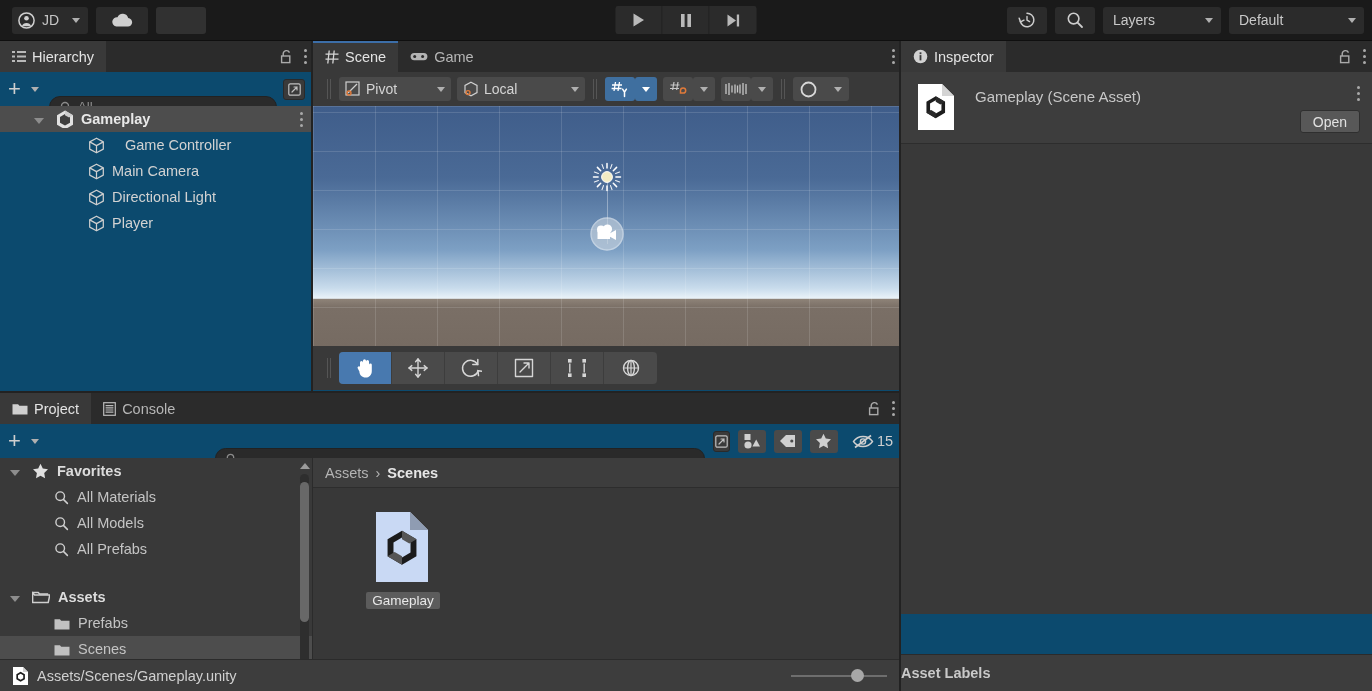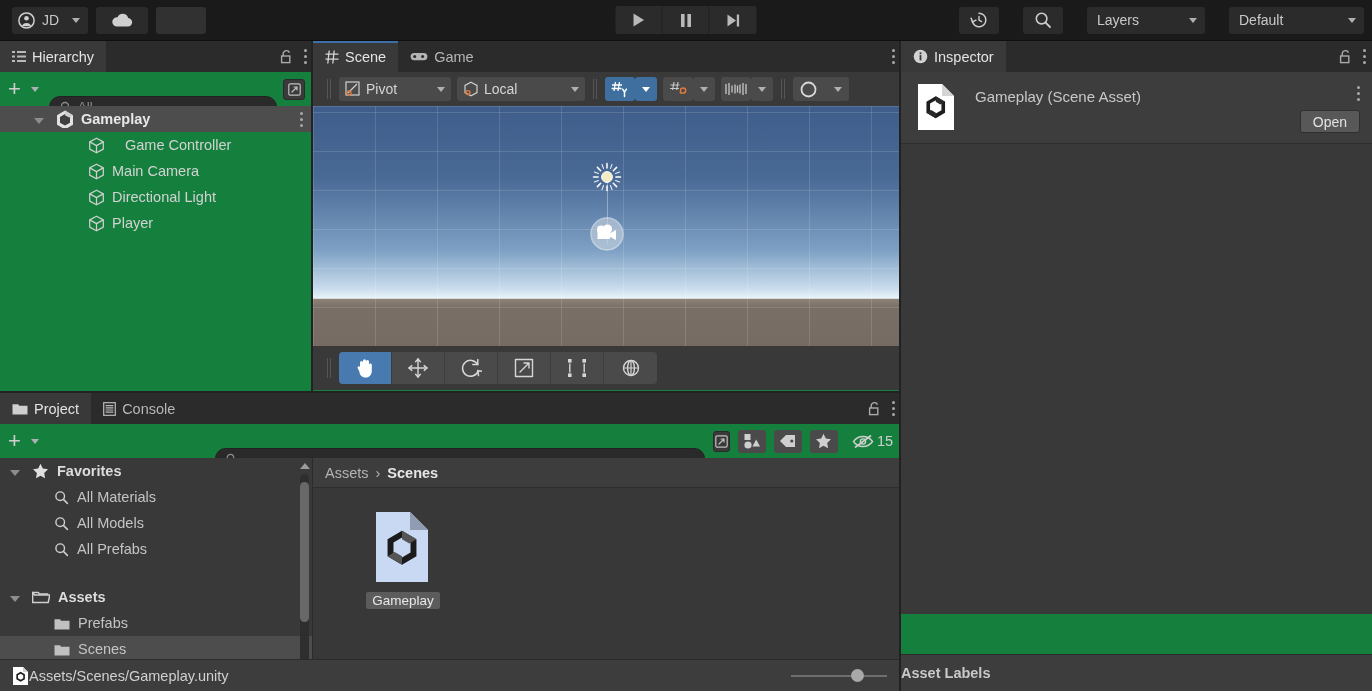--- a/index.html
+++ b/index.html
@@ -14,21 +14,21 @@
   .app { position:relative; width:1300px; height:691px; }
 
   
   .toolbar {
     position:absolute; left:0; top:0; width:1372px; height:41px;
     background:#1a1a1a; display:flex; align-items:center;
     border-bottom:1px solid #0f0f0f;
   }
   .tb-left { display:flex; align-items:center; gap:8px; padding-left:12px; }
   .tb-center { position:absolute; left:50%; transform:translateX(-50%); display:flex; }
-  .tb-right { position:absolute; right:8px; display:flex; align-items:flex-start; gap:24px;padding-left:48px; }
+  .tb-right { position:absolute; right:8px; display:flex; align-items:flex-start; gap:8px;padding-left:48px; }
 
   .tb-btn {
     height:27px; background:#2b2b2b; border:none; border-radius:3px;
     display:flex; align-items:center; justify-content:center;
     color:#c4c4c4; font-size:14px; padding:0 9px; cursor:pointer;
   }
   .acct { gap:7px; padding:0 8px 0 6px; }
   .acct .nm { font-size:14px; color:#c6c6c6; }
   .cloud-btn { width:52px; }
   .blank-btn { width:50px; background:#313131; }
@@ -48,21 +48,21 @@
   }
   .layers-btn { width:118px; }
   .default-btn { width:135px; }
   .ico-btn { width:40px; height:27px; background:#2b2b2b; border-radius:3px;
     display:flex; align-items:center; justify-content:center; cursor:pointer; }
 
   .caret { width:0;height:0;border-left:4px solid transparent;border-right:4px solid transparent;
            border-top:5px solid #b0b0b0; margin-left:6px; }
 
   
-  .panel { position:absolute; background:#15803d; }
+  .panel { position:absolute; background:#0c4a6e; }
   .tabbar {
     height:31px; background:#2b2b2b; display:flex; align-items:flex-end;
     position:relative;
   }
   .tab {
     height:31px; display:flex; align-items:center; gap:6px; padding:0 12px;
     font-size:14.5px; color:#b6b6b6; cursor:pointer; background:transparent;
   }
   .tab.active { background:#393939; color:#e3e3e3; }
   .tab.active.blue-top { box-shadow: inset 0 2px 0 #3c6ea8; }
@@ -164,21 +164,21 @@
   .crumb { height:30px; background:#3d3d3d; display:flex; align-items:center; gap:7px;
            padding:0 12px; font-size:14.5px; border-bottom:1px solid #2d2d2d; }
   .crumb .c1 { color:#b4b4b4; }
   .crumb .c2 { color:#e6e6e6; font-weight:bold; }
   .assets { display:flex; gap:22px; padding:22px 0 0 42px; }
   .asset { width:96px; display:flex; flex-direction:column; align-items:center; cursor:pointer; }
   .asset .nm { margin-top:6px; font-size:13.5px; color:#cfcfcf; padding:1px 6px; border-radius:2px; }
   .asset.sel .nm { background:#5c5c5c; color:#e8e8e8; }
 
   .statusbar { position:absolute; left:0; right:0; bottom:0; height:32px; background:#3d3d3d;
-               display:flex; align-items:center; padding:0 12px; 
+               display:flex; align-items:center; padding:0 12px; gap:8px;
                border-top:1px solid #2b2b2b; }
   .statusbar .pathtxt { font-size:14.5px; color:#d0d0d0; }
   .slider { position:absolute; right:14px; display:flex; align-items:center; width:96px; height:20px; cursor:pointer; }
   .slider .trk { position:absolute; left:0; right:0; height:2px; background:#6e6e6e; }
   .slider .hnd { position:absolute; left:62%; width:13px; height:13px; background:#a8a8a8; border-radius:50%; }
 
   .divider-v { position:absolute; background:#222; }
   svg { display:block; }
 </style>
 </head>

